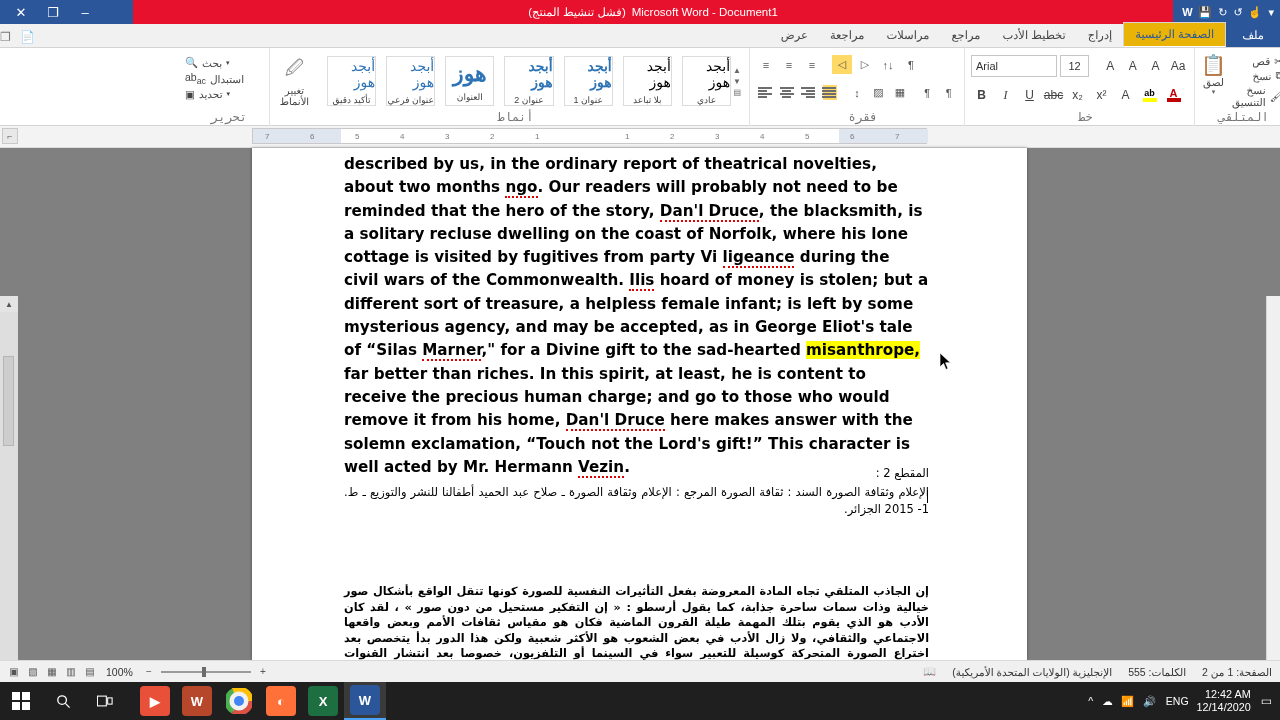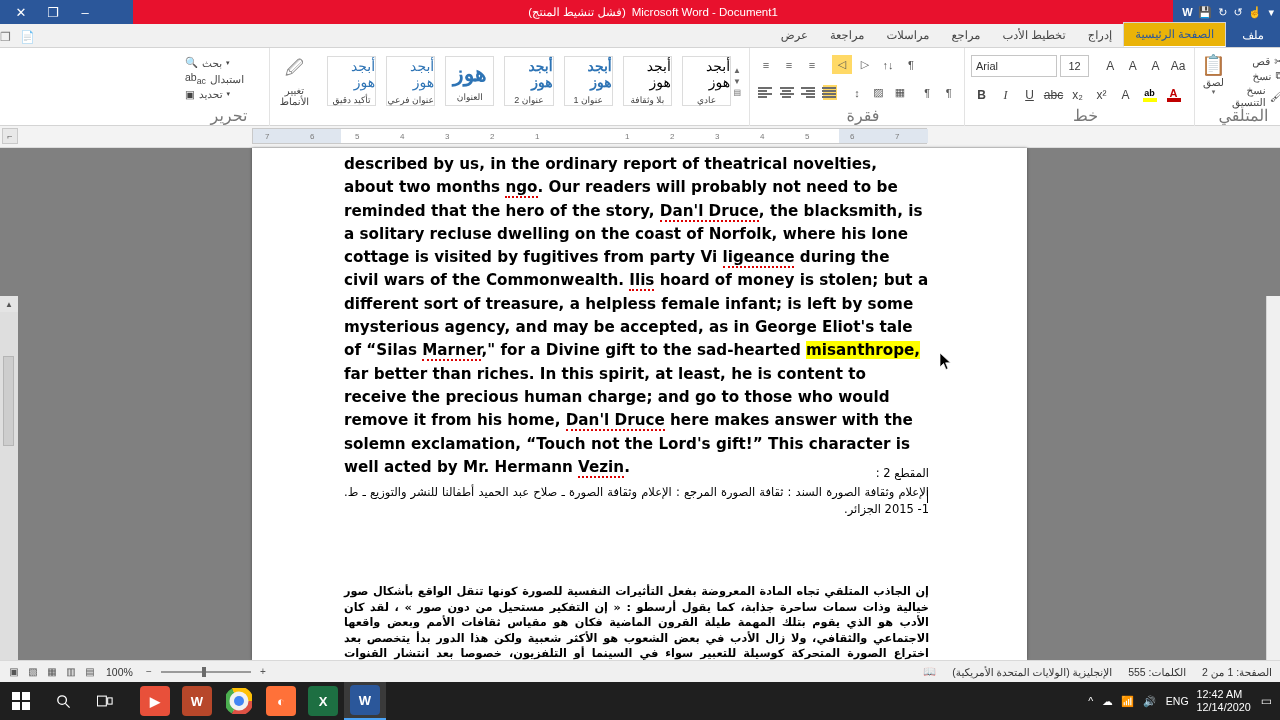--- a/index.html
+++ b/index.html
@@ -53,21 +53,21 @@
 
   
   .ribbon {
     position: absolute; top: 48px; left: 0; width: 1280px; height: 78px;
     background: #fff; border-bottom: 1px solid #d4d4d4; direction: rtl;
     display: flex; align-items: stretch;
   }
   .rgroup { position: relative; border-left: 1px solid #e3e3e3; padding: 2px 6px 0 6px; height: 78px; }
   .rgroup .glabel {
     position: absolute; bottom: 1px; left: 12px; right: 0; text-align: center;
-    font-size: 16px; color: #777;
+    font-size: 12px; color: #777; font-family: Liberation Mono, monospace;
   }
   .rrow { display: flex; align-items: center; gap: 3px; }
 
   
   .clip { width: 86px; }
   .clip .item { display: flex; align-items: center; justify-content: flex-start; gap: 4px; font-size: 10.5px; color: #444; padding: 1px 2px; }
   .clip .paste { display: flex; flex-direction: column; align-items: center; font-size: 10.5px; color: #444; }
 
   
   .fontg { width: 230px; }
@@ -181,21 +181,21 @@
   .viewbtn { width: 16px; height: 14px; display: flex; align-items: center; justify-content: center; font-size: 10px; color: #555; }
 
   
   .taskbar {
     position: absolute; top: 682px; left: 0; width: 1280px; height: 38px;
     background: #1f1f1f; display: flex; align-items: center;
   }
   .tb-btn { width: 42px; height: 38px; display: flex; align-items: center; justify-content: center; }
   .appicon { width: 30px; height: 30px; border-radius: 4px; display: flex; align-items: center; justify-content: center; color: #fff; font-size: 13px; font-weight: bold; }
   .tray { margin-left: 0; margin-right: 0; display: flex; align-items: center; gap: 9px; color: #fff; font-size: 10.5px; padding-right: 8px; }
-  .clock { color: #fff; font-size: 10.8px; line-height: 13px; text-align: left; padding-right: 10px; }
+  .clock { color: #fff; font-size: 10.8px; line-height: 13px; text-align: right; padding-right: 10px; }
   .active-task { border-bottom: 2px solid #4ba3f5; background: #3a3a3a; }
 </style>
 </head>
 <body>
 
 <div id="app">
 
   <div class="titlebar">
     <div class="tb-left">
       <span class="tb-ico">✕</span>
@@ -351,21 +351,21 @@
           <div>▲</div>
           <div>▼</div>
           <div>▤</div>
         </div>
         <div class="stylebox">
           <div class="sample">أبجد هوز</div>
           <div class="sname">عادي</div>
         </div>
         <div class="stylebox">
           <div class="sample">أبجد هوز</div>
-          <div class="sname">بلا وثقافة</div>
+          <div class="sname">بلا تباعد</div>
         </div>
         <div class="stylebox bluebold">
           <div class="sample">أبجد هوز</div>
           <div class="sname">عنوان 1</div>
         </div>
         <div class="stylebox bluebold">
           <div class="sample">أبجد هوز</div>
           <div class="sname">عنوان 2</div>
         </div>
         <div class="stylebox big bluebold">
@@ -378,20 +378,21 @@
         </div>
         <div class="stylebox blue">
           <div class="sample">أبجد هوز</div>
           <div class="sname">تأكيد دقيق</div>
         </div>
         <div style="display:flex; flex-direction:column; align-items:center; width:54px; padding-right:4px;">
           <div style="font-size:18px; color:#8a8a8a">🖉</div>
           <div style="font-size:10px; color:#444; text-align:center; line-height:11px">تغيير الأنماط</div>
         </div>
       </div>
+      <div class="glabel">أنماط</div>
     </div>
 
     <div class="rgroup editg" style="border-left:none">
       <div style="padding-top:5px">
         <div class="item">
           <span style="font-size:7px">▾</span>
           <span>بحث</span>
           <span>🔍</span>
         </div>
         <div class="item">

